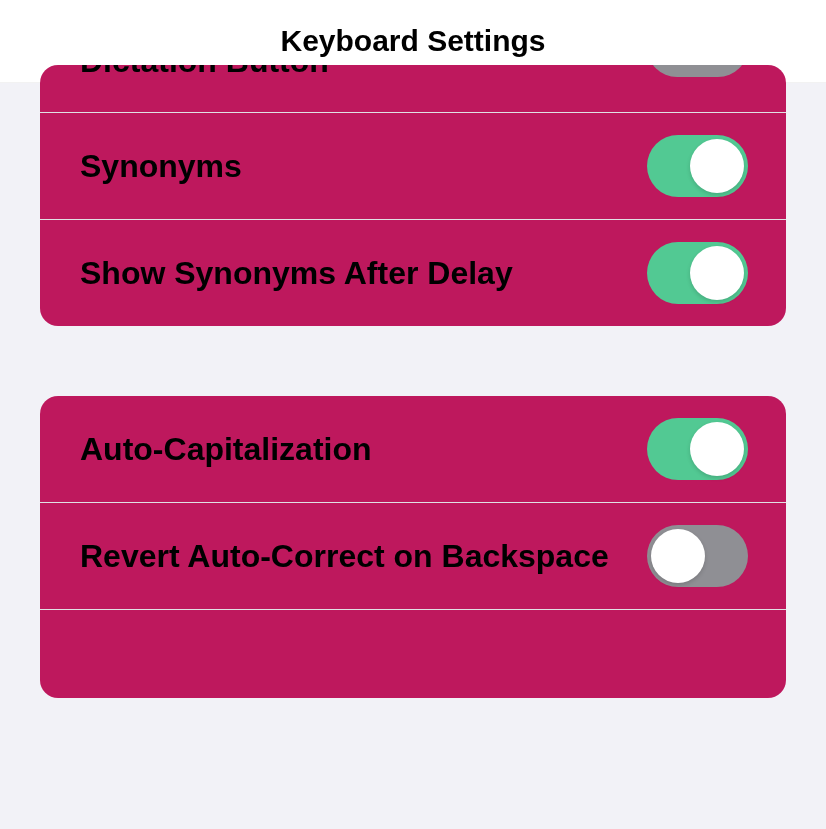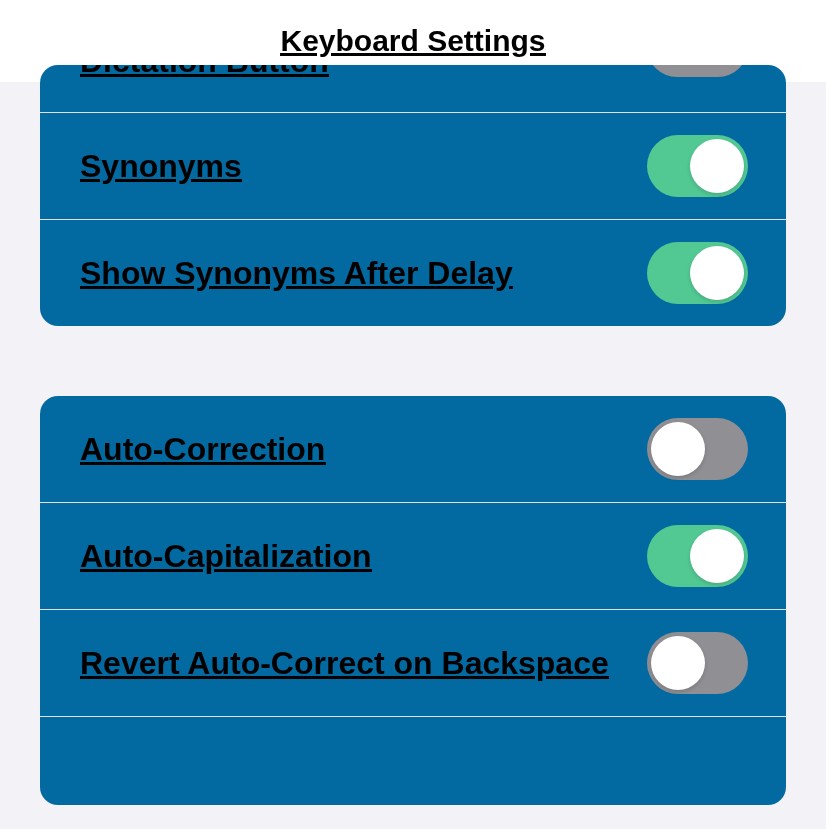--- a/index.html
+++ b/index.html
@@ -1,19 +1,18 @@
 <!DOCTYPE html>
 <html><head>
   <meta charset="utf-8">
   <style>
     * {
       margin: 0;
       padding: 0;
       box-sizing: border-box;
-      text-decoration: underline;
     }
     body {
       font-family: -apple-system, BlinkMacSystemFont, "Segoe UI", Helvetica, Arial, sans-serif;
       background: #f2f2f7;
       width: 826px;
       height: 829px;
       overflow: hidden;
     }
     .header {
       background: #ffffff;
@@ -23,21 +22,21 @@
     }
     .header-title {
       font-size: 30px;
       font-weight: 700;
       color: #000;
     }
     .content {
       padding: 0 40px;
     }
     .group {
-      background: #0369a1;
+      background: #be185d;
       border-radius: 18px;
       margin-top: 0;
       overflow: hidden;
     }
     .group:first-child {
       margin-top: -18px;
     }
     .group + .group {
       margin-top: 70px;
     }
@@ -136,26 +135,20 @@
     <div class="row">
       <div class="row-label">Show Synonyms After Delay</div>
       <div class="toggle toggle-on">
         <div class="toggle-knob"></div>
       </div>
     </div>
   </div>
 
   <div class="group">
     <div class="row">
-      <div class="row-label">Auto-Correction</div>
-      <div class="toggle toggle-off">
-        <div class="toggle-knob"></div>
-      </div>
-    </div>
-    <div class="row">
       <div class="row-label">Auto-Capitalization</div>
       <div class="toggle toggle-on">
         <div class="toggle-knob"></div>
       </div>
     </div>
     <div class="row">
       <div class="row-label">Revert Auto-Correct on Backspace</div>
       <div class="toggle toggle-off">
         <div class="toggle-knob"></div>
       </div>

